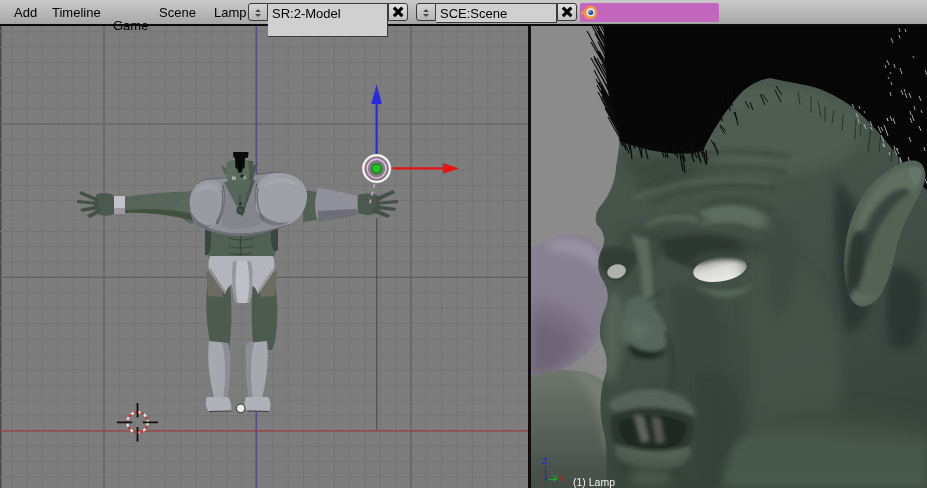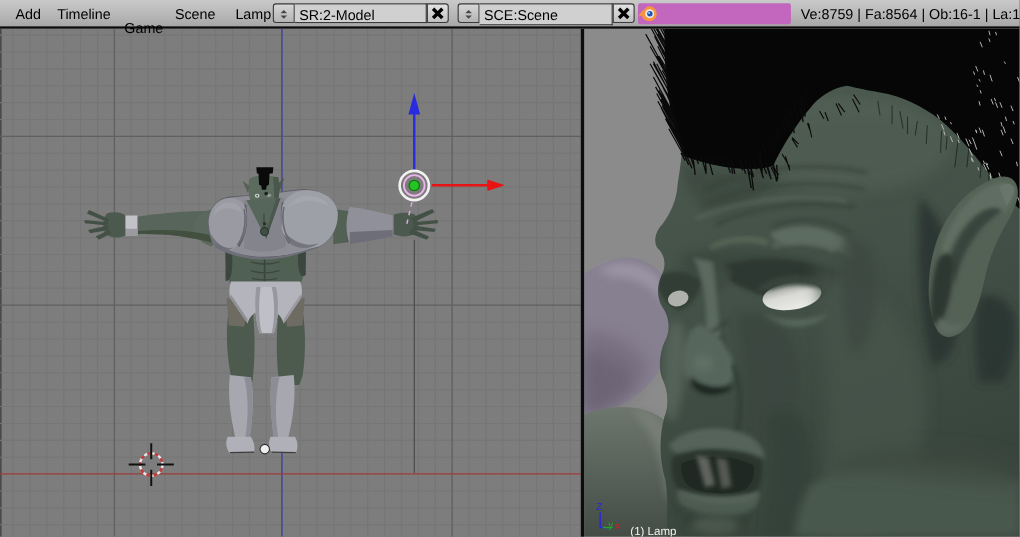--- a/index.html
+++ b/index.html
@@ -210,28 +210,27 @@
 <div style="position:absolute;left:0;top:0;width:927px;height:26px;background:linear-gradient(180deg,#c9c9c9 0%,#b6b6b6 55%,#a9a9a9 88%,#909090 100%)"></div>
     <div style="position:absolute;left:0;top:24px;width:927px;height:2px;background:#0b0b0b"></div>
     <div style="position:absolute;left:14px;top:5px;font:13px 'Liberation Sans',sans-serif;color:#000000">Add</div>
     <div style="position:absolute;left:52px;top:5px;font:13px 'Liberation Sans',sans-serif;color:#000000">Timeline</div>
     <div style="position:absolute;left:113px;top:18px;font:13px 'Liberation Sans',sans-serif;color:#000">Game</div>
     <div style="position:absolute;left:159px;top:5px;font:13px 'Liberation Sans',sans-serif;color:#000">Scene</div>
     <div style="position:absolute;left:214px;top:5px;font:13px 'Liberation Sans',sans-serif;color:#000">Lamp</div>
     <div style="position:absolute;left:248px;top:3px;width:20px;height:18px;background:linear-gradient(180deg,#d6d6d6,#b4b4b4);border:1px solid #3a3a3a;border-radius:3px 0 0 3px;box-sizing:border-box"></div>
     <div style="position:absolute;left:254.5px;top:9px;width:0;height:0;border-left:3.5px solid transparent;border-right:3.5px solid transparent;border-bottom:3.5px solid #474747"></div>
     <div style="position:absolute;left:254.5px;top:14px;width:0;height:0;border-left:3.5px solid transparent;border-right:3.5px solid transparent;border-top:3.5px solid #474747"></div>
-    <div style="position:absolute;left:268px;top:3px;width:120px;height:18px;background:#d0d0d0;border:1px solid #3a3a3a;border-left:none;box-sizing:border-box;font:13px 'Liberation Sans',sans-serif;color:#000;padding:2px 0 0 4px">SR:2-Model</div>
+    <div style="position:absolute;left:268px;top:3px;width:120px;height:34px;background:#d0d0d0;border:1px solid #3a3a3a;border-left:none;box-sizing:border-box;font:13px 'Liberation Sans',sans-serif;color:#000;padding:2px 0 0 4px">SR:2-Model</div>
     <div style="position:absolute;left:388px;top:3px;width:20px;height:18px;background:linear-gradient(180deg,#e2e2e2,#c0c0c0);border:1px solid #3a3a3a;border-left:1px solid #3a3a3a;border-radius:0 3px 3px 0;box-sizing:border-box;text-align:center;font:900 14px/16px 'Liberation Sans',sans-serif;color:#000;-webkit-text-stroke:1.2px #000">✕</div>
     <div style="position:absolute;left:416px;top:3px;width:20px;height:18px;background:linear-gradient(180deg,#d6d6d6,#b4b4b4);border:1px solid #3a3a3a;border-radius:3px 0 0 3px;box-sizing:border-box"></div>
     <div style="position:absolute;left:422.5px;top:9px;width:0;height:0;border-left:3.5px solid transparent;border-right:3.5px solid transparent;border-bottom:3.5px solid #474747"></div>
     <div style="position:absolute;left:422.5px;top:14px;width:0;height:0;border-left:3.5px solid transparent;border-right:3.5px solid transparent;border-top:3.5px solid #474747"></div>
     <div style="position:absolute;left:436px;top:3px;width:121px;height:18px;background:#d0d0d0;border:1px solid #3a3a3a;border-left:none;box-sizing:border-box;font:13px 'Liberation Sans',sans-serif;color:#000;padding:2px 0 16px 4px">SCE:Scene</div>
     <div style="position:absolute;left:557px;top:3px;width:20px;height:18px;background:linear-gradient(180deg,#e2e2e2,#c0c0c0);border:1px solid #3a3a3a;border-left:1px solid #3a3a3a;border-radius:0 3px 3px 0;box-sizing:border-box;text-align:center;font:900 14px/16px 'Liberation Sans',sans-serif;color:#000;-webkit-text-stroke:1.2px #000">✕</div>
     <div style="position:absolute;left:580px;top:3px;width:139px;height:19px;background:#c267bd;border-radius:2px"></div>
     <svg style="position:absolute;left:580px;top:4px" width="18" height="17" viewBox="0 0 18 17">
       <path d="M10,1.6 C14,1.6 17,4.6 17,8.4 C17,12.2 14,15.2 10.2,15.2 C6.6,15.2 3.8,12.8 3.4,9.4 C2.4,9.8 1.4,10.4 0.6,11 C1.6,8.2 3.4,6 5.8,4.6 C7,3 8.4,1.6 10,1.6 Z" fill="#f6953f"></path>
       <path d="M0.8,10.8 C3.2,8 7.2,6.6 10.4,7.4 L10.2,9.6 C7,9 3.6,9.6 0.8,10.8 Z" fill="#f6953f"></path>
       <circle cx="10.6" cy="8.4" r="4.1" fill="#ececec"></circle>
       <circle cx="10.8" cy="8.5" r="2.5" fill="#1f55b0"></circle>
       <circle cx="10.1" cy="7.8" r="0.8" fill="#cfe0f4"></circle>
     </svg>
-    <div style="position:absolute;left:728px;top:5px;font:13px 'Liberation Sans',sans-serif;color:#000;white-space:nowrap">Ve:8759 | Fa:8564 | Ob:16-1 | La:1</div>
 </div>
 </body></html>

